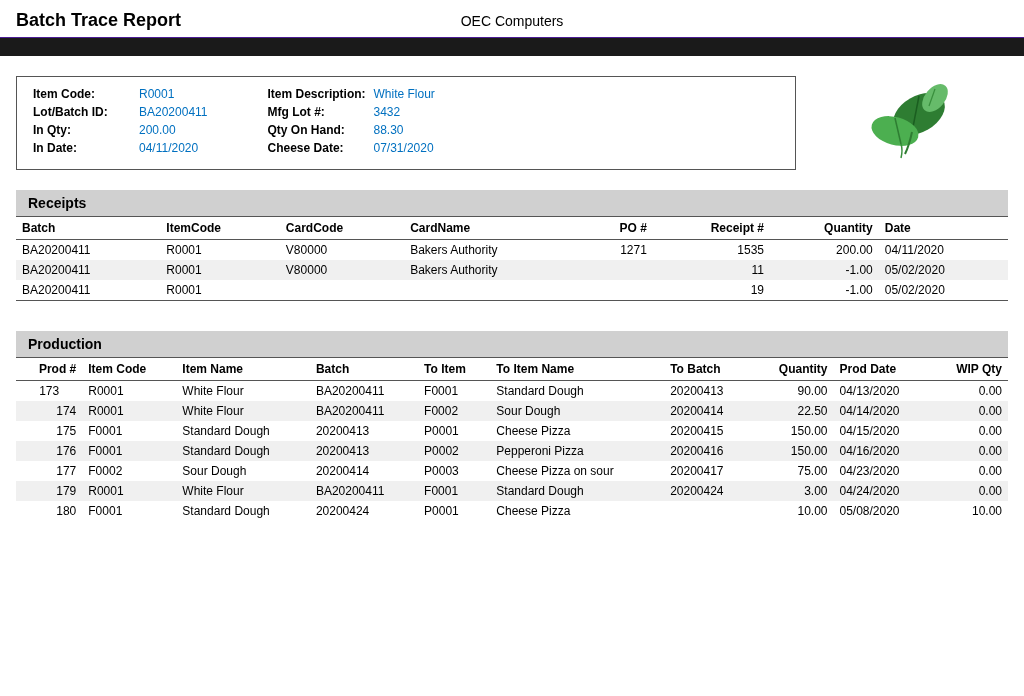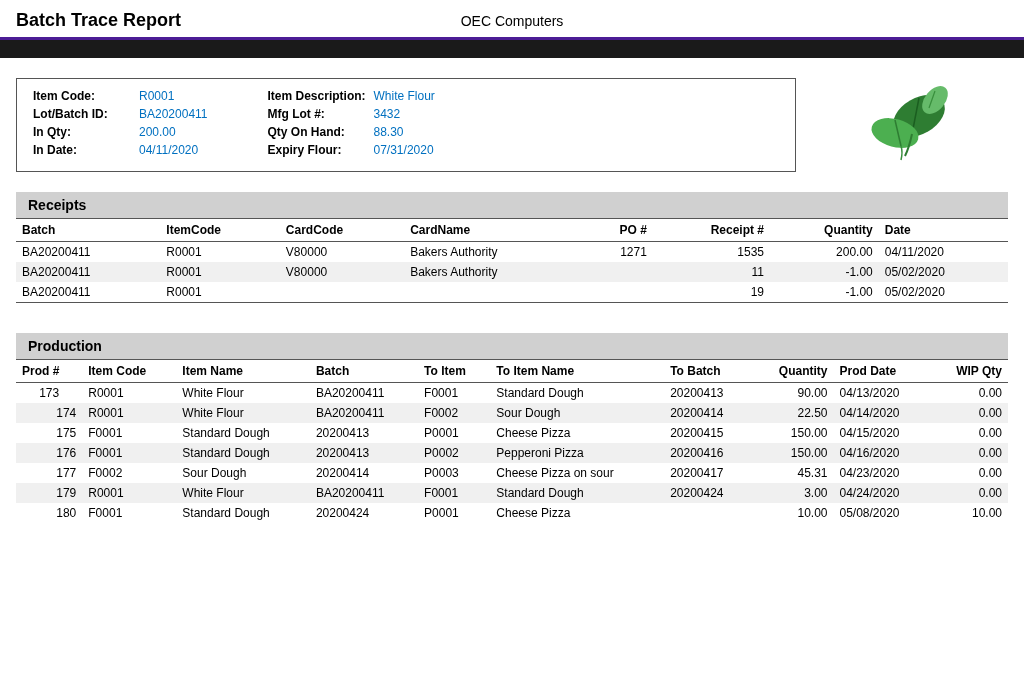--- a/index.html
+++ b/index.html
@@ -1,18 +1,18 @@
 <!DOCTYPE html>
 <html><head>
   <meta charset="utf-8">
   <style>
     * { box-sizing: border-box; margin: 0; padding: 0; }
     body { font-family: Arial, sans-serif; font-size: 12px; background: #fff; color: #000; width: 1024px; }
 
-    .header { display: flex; align-items: center; padding: 10px 16px 6px 16px; border-bottom: 3px solid #4c1d95; }
+    .header { display: flex; align-items: center; padding: 10px 16px 6px 16px; border-bottom: 1px solid #4c1d95; }
     .header-title { font-size: 18px; font-weight: bold; flex: 1; }
     .header-company { font-size: 14px; text-align: center; flex: 1; }
     .black-bar { height: 18px; background: #1a1a1a; margin: 0; }
     .info-row { margin-bottom: 4px; display: flex; gap: 6px; }
     .info-label { font-weight: bold; min-width: 100px; }
     .info-value { color: #0070c0; }
 
     .section-header { background: #d0d0d0; padding: 5px 12px; font-size: 14px; font-weight: bold; margin: 0 16px; }
 
     .table-section { margin: 0 16px 20px 16px; }
@@ -21,21 +21,21 @@
     table td { padding: 3px 6px; font-size: 12px; border: none; }
     table tr:nth-child(even) { background: #f0f0f0; }
     table tr:nth-child(odd) { background: #fff; }
     .receipts-table th:nth-child(5),
     .receipts-table th:nth-child(6),
     .receipts-table th:nth-child(7) { text-align: right; }
     .receipts-table td:nth-child(5),
     .receipts-table td:nth-child(6),
     .receipts-table td:nth-child(7) { text-align: right; }
 
-    .prod-table th:nth-child(1) { text-align: left; }
+    .prod-table th:nth-child(1) { text-align: right; }
     .prod-table td:nth-child(1) { text-align: right; }
     .prod-table th:nth-child(8),
     .prod-table td:nth-child(8) { text-align: right; }
     .prod-table th:nth-child(10),
     .prod-table td:nth-child(10) { text-align: right; }
     .top-info { border: 1.5px solid #555; padding: 10px 16px; flex: 0 0 780px; }
     .top-logo { flex: 1; display: flex; justify-content: center; align-items: center; padding-left: 20px; }
 
     .section-gap { height: 10px; }
 
@@ -87,21 +87,21 @@
         </div>
         <div class="info-row">
           <span class="info-label">Mfg Lot #:</span>
           <span class="info-value">3432</span>
         </div>
         <div class="info-row">
           <span class="info-label">Qty On Hand:</span>
           <span class="info-value">88.30</span>
         </div>
         <div class="info-row">
-          <span class="info-label">Expiry Flour:</span>
+          <span class="info-label">Cheese Date:</span>
           <span class="info-value">07/31/2020</span>
         </div>
       </div>
     </div>
   </div>
 
   <div class="top-logo leaf-logo">
     <svg viewBox="0 0 110 90" xmlns="http://www.w3.org/2000/svg">
 
       <ellipse cx="62" cy="38" rx="28" ry="18" fill="#2e7d32" transform="rotate(-30 62 38)"></ellipse>
@@ -241,21 +241,21 @@
           <td style="text-align: right;">0.00</td>
         </tr>
         <tr>
           <td style="text-align: right;">177</td>
           <td>F0002</td>
           <td>Sour Dough</td>
           <td>20200414</td>
           <td>P0003</td>
           <td>Cheese Pizza on sour</td>
           <td>20200417</td>
-          <td style="text-align: right;">45.31</td>
+          <td style="text-align: right;">75.00</td>
           <td>04/23/2020</td>
           <td style="text-align: right;">0.00</td>
         </tr>
         <tr>
           <td style="text-align: right;">179</td>
           <td>R0001</td>
           <td>White Flour</td>
           <td>BA20200411</td>
           <td>F0001</td>
           <td>Standard Dough</td>

